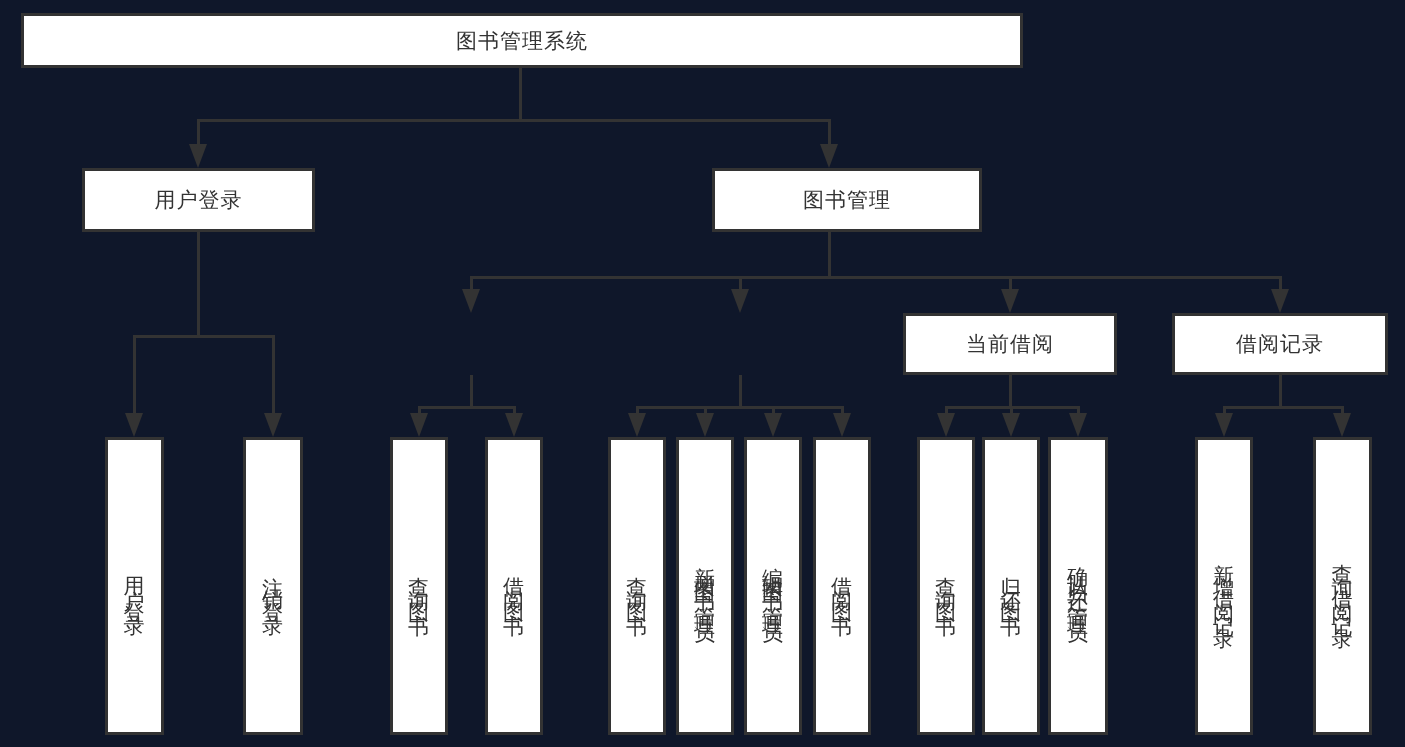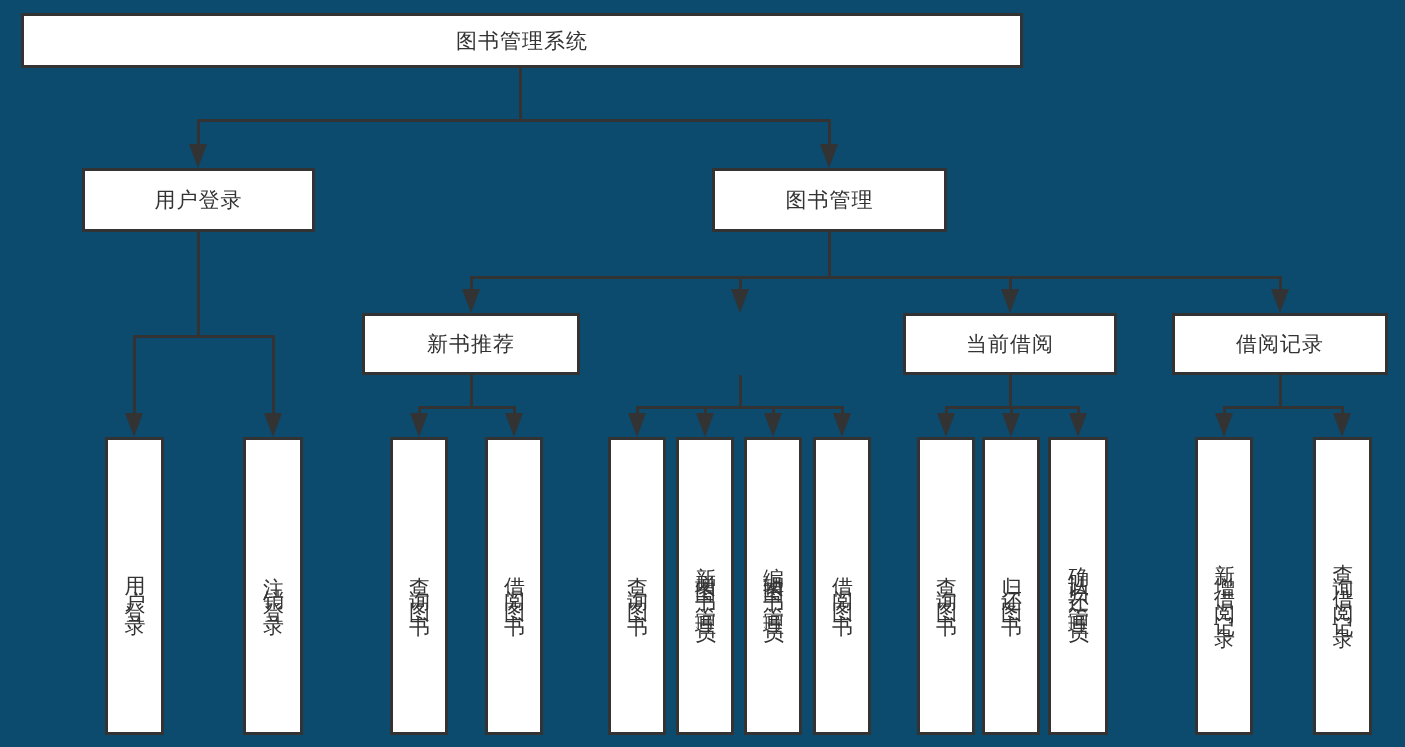--- a/index.html
+++ b/index.html
@@ -1,18 +1,18 @@
 <!DOCTYPE html>
 <html><head>
 <meta charset="utf-8">
 <style>
   html,body{margin:0;padding:0;background:#ffffff;}
   .canvas{
-    position:relative;width:1405px;height:747px;background:#0c4a6e;overflow:hidden;
-    font-family:Liberation Serif, serif;color:#333333;
+    position:relative;width:1405px;height:747px;background:#0f172a;overflow:hidden;
+    font-family:Liberation Sans, sans-serif;color:#333333;
   }
   .box{
     position:absolute;box-sizing:border-box;border:3px solid #333333;background:#ffffff;
     display:flex;align-items:center;justify-content:center;
   }
   .hbox{font-size:21px;letter-spacing:1px;}
   .vbox{font-size:21px;}
   .vbox>span{writing-mode:vertical-rl;text-orientation:mixed;letter-spacing:13px;line-height:1;}
   .vbox>span.tight{letter-spacing:8px;}
   .vline{position:absolute;width:3px;background:#333333;}
@@ -35,41 +35,40 @@
   <div class="box hbox" style="left:21px;top:13px;width:1002px;height:55px;">图书管理系统</div>
 
   <div class="vline" style="left:519px;top:68px;height:53px;"></div>
   <div class="hline" style="left:197px;top:119px;width:633px;"></div>
   <div class="vline" style="left:197px;top:119px;height:30px;"></div>
   <div class="arrow" style="left:189px;top:144px;"></div>
   <div class="vline" style="left:828px;top:119px;height:30px;"></div>
   <div class="arrow" style="left:820px;top:144px;"></div>
 
   <div class="box hbox" style="left:82px;top:168px;width:233px;height:64px;">用户登录</div>
-  <div class="box hbox" style="left:712px;top:168px;width:235px;height:64px;">图书管理</div>
+  <div class="box hbox" style="left:712px;top:168px;width:270px;height:64px;">图书管理</div>
 
   <div class="vline" style="left:197px;top:232px;height:105px;"></div>
   <div class="hline" style="left:133px;top:335px;width:142px;"></div>
   <div class="vline" style="left:133px;top:335px;height:80px;"></div>
   <div class="arrow" style="left:125px;top:413px;"></div>
   <div class="vline" style="left:272px;top:335px;height:80px;"></div>
   <div class="arrow" style="left:264px;top:413px;"></div>
 
   <div class="vline" style="left:828px;top:232px;height:46px;"></div>
   <div class="hline" style="left:470px;top:276px;width:811px;"></div>
   <div class="vline" style="left:470px;top:276px;height:18px;"></div>
   <div class="arrow" style="left:462px;top:289px;"></div>
   <div class="vline" style="left:739px;top:276px;height:18px;"></div>
   <div class="arrow" style="left:731px;top:289px;"></div>
   <div class="vline" style="left:1009px;top:276px;height:18px;"></div>
   <div class="arrow" style="left:1001px;top:289px;"></div>
   <div class="vline" style="left:1279px;top:276px;height:18px;"></div>
   <div class="arrow" style="left:1271px;top:289px;"></div>
 
-  <div class="box hbox" style="left:362px;top:313px;width:218px;height:62px;">新书推荐</div>
   <div class="box hbox" style="left:1172px;top:313px;width:216px;height:62px;">借阅记录</div>
   <div class="box hbox" style="left:903px;top:313px;width:214px;height:62px;">当前借阅</div>
 
   <div class="vline" style="left:470px;top:375px;height:33px;"></div>
   <div class="hline" style="left:418px;top:406px;width:97px;"></div>
   <div class="vline" style="left:418px;top:406px;height:12px;"></div>
   <div class="arrow" style="left:410px;top:413px;"></div>
   <div class="vline" style="left:513px;top:406px;height:12px;"></div>
   <div class="arrow" style="left:505px;top:413px;"></div>
 

